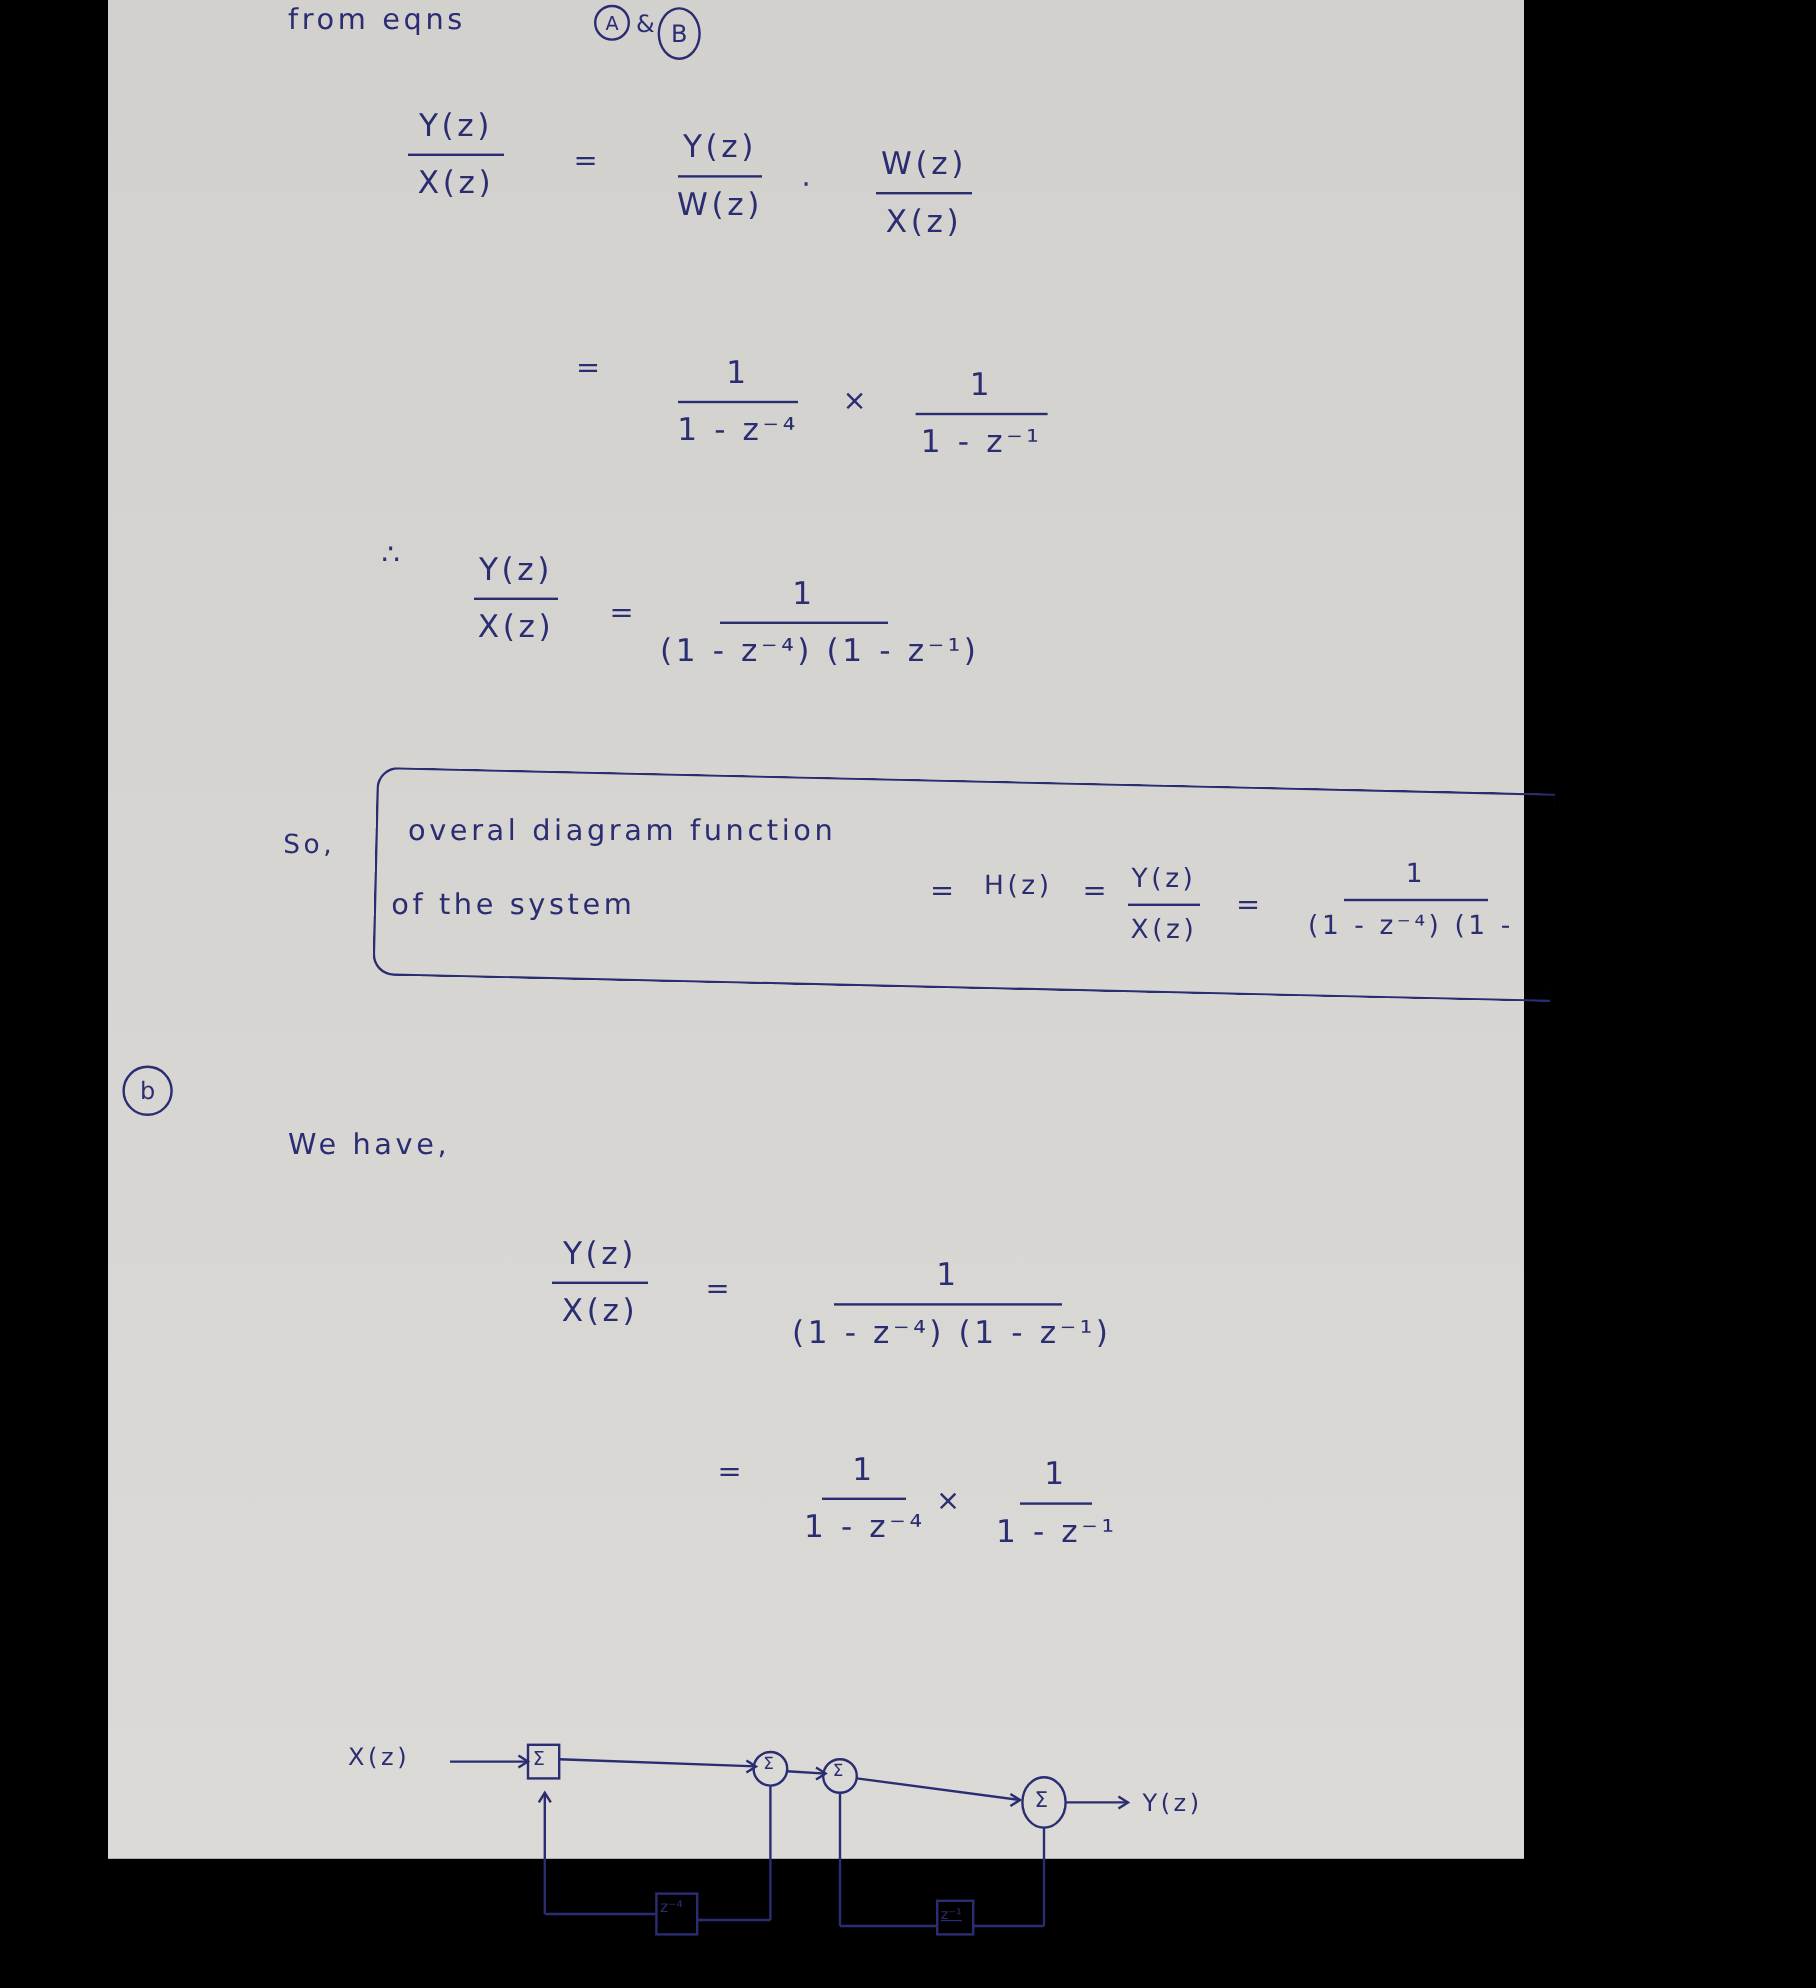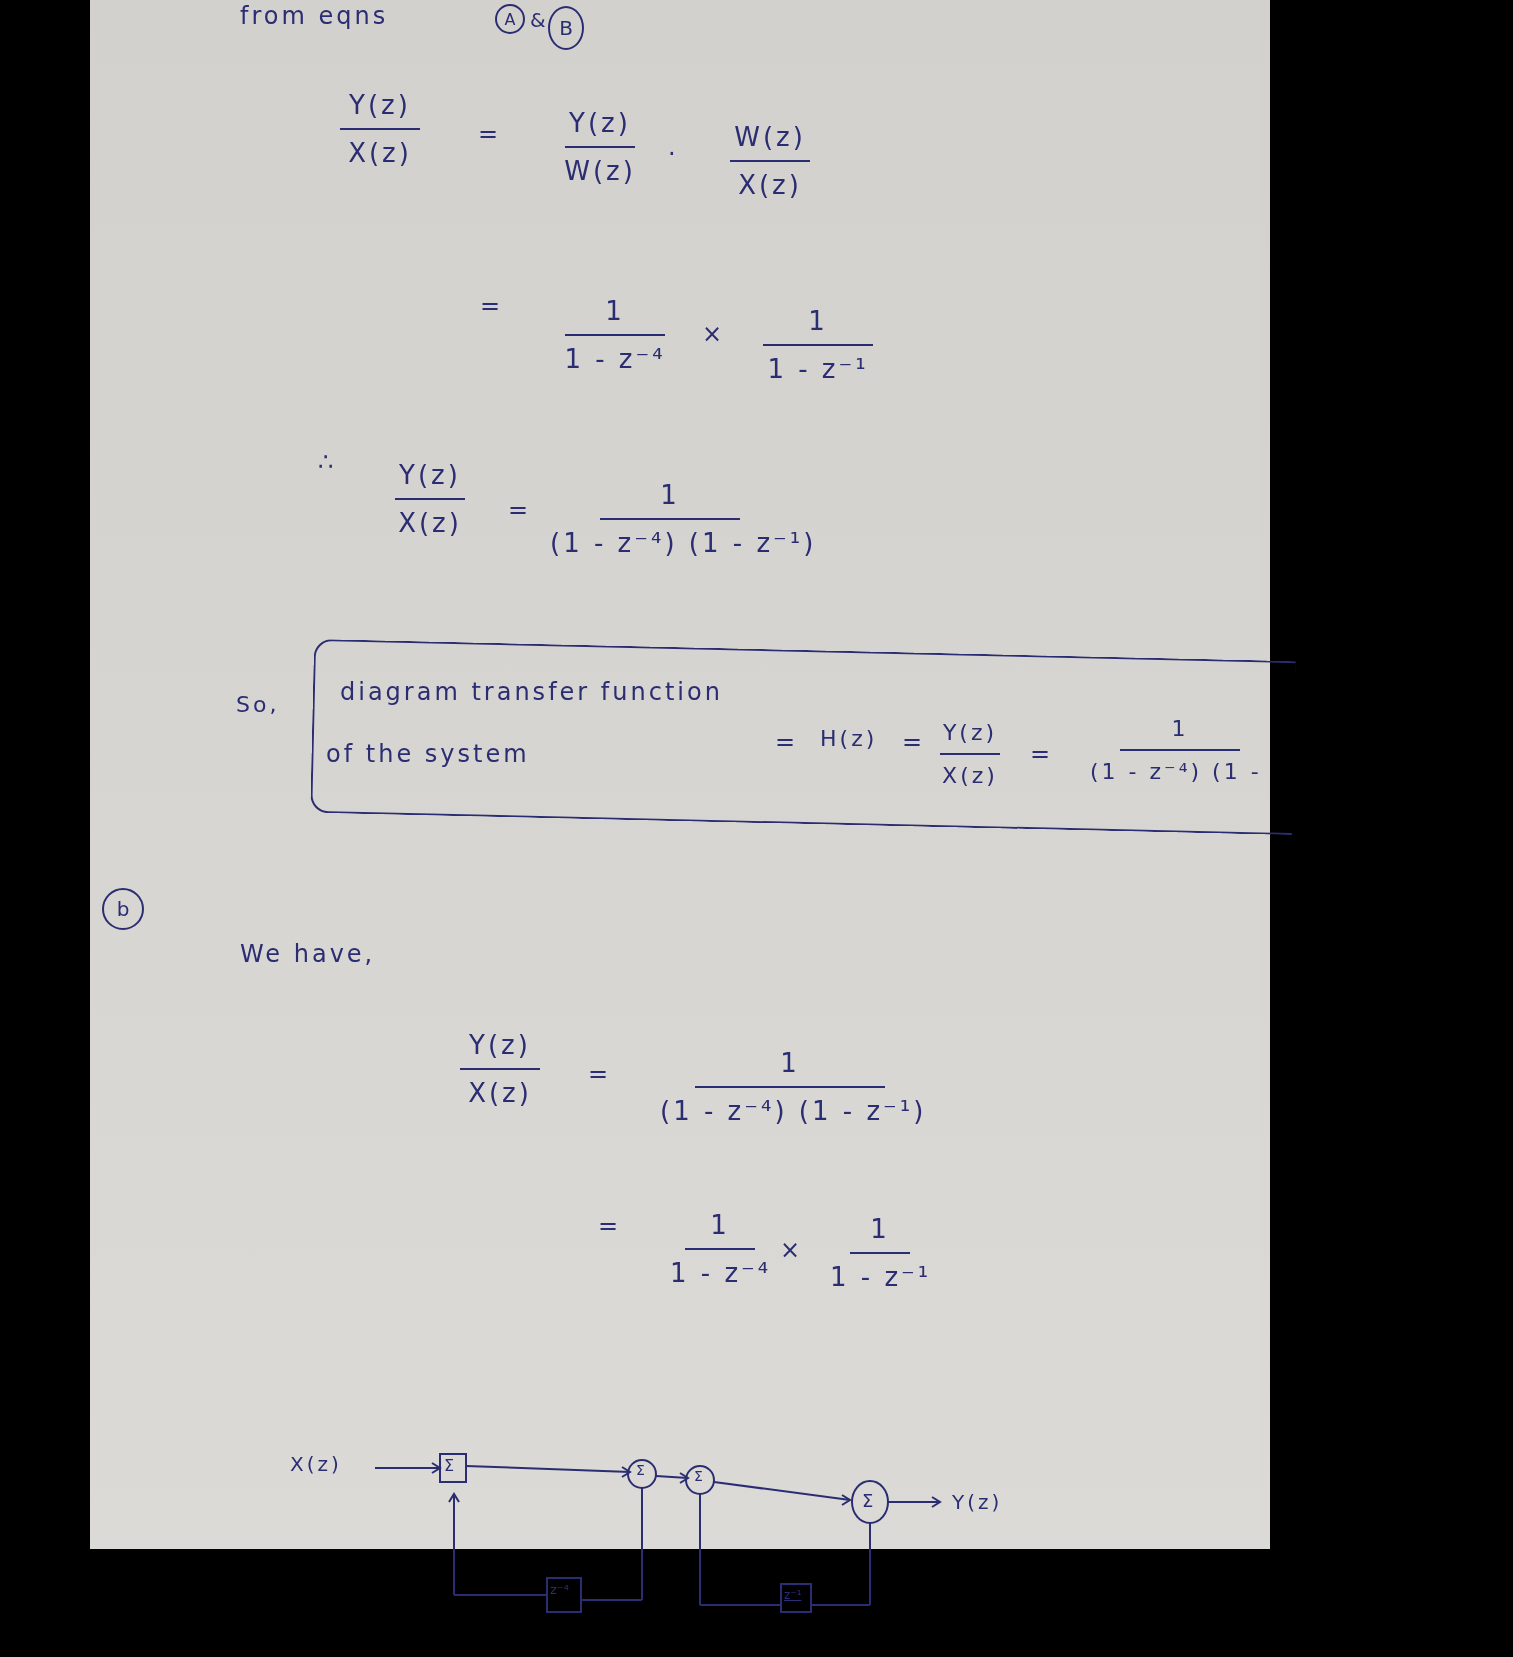--- a/index.html
+++ b/index.html
@@ -75,21 +75,21 @@
   </div>
   <div class="eq" style="left:418px; top:496px;">=</div>
   <div class="frac" style="left:460px; top:480px; width:240px;">
     <span class="num">1</span>
     <span class="bar" style="width:140px;"></span>
     <span class="den">(1 - z⁻⁴) (1 - z⁻¹)</span>
   </div>
 
   <div class="ink" style="left:146px; top:652px; font-size:22px;margin-top:40px;">So,</div>
   <div class="box-result"></div>
-  <div class="ink" style="left:250px; top:678px; font-size:24px;">diagram transfer function</div>
+  <div class="ink" style="left:250px; top:678px; font-size:24px;">overal diagram function</div>
   <div class="ink" style="left:236px; top:740px; font-size:24px;">of the system</div>
   <div class="eq" style="left:685px; top:728px;">=</div>
   <div class="ink" style="left:730px; top:726px; font-size:22px;">H(z)</div>
   <div class="eq" style="left:812px; top:728px;">=</div>
   <div class="frac" style="left:830px; top:720px; width:100px;">
     <span class="num" style="font-size:22px;">Y(z)</span>
     <span class="bar" style="width:60px;"></span>
     <span class="den" style="font-size:22px;">X(z)</span>
   </div>
   <div class="eq" style="left:940px; top:740px;">=</div>

